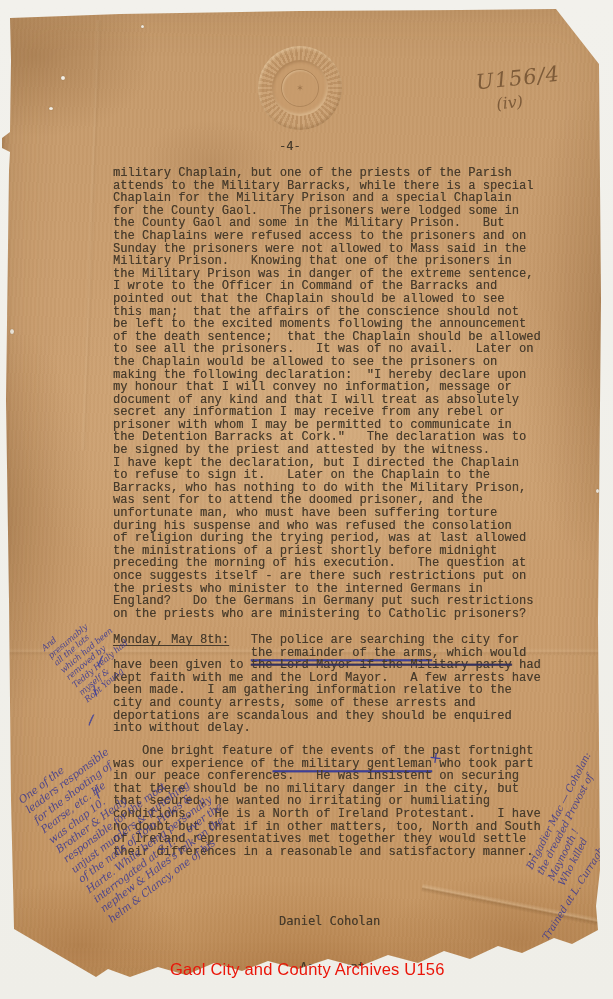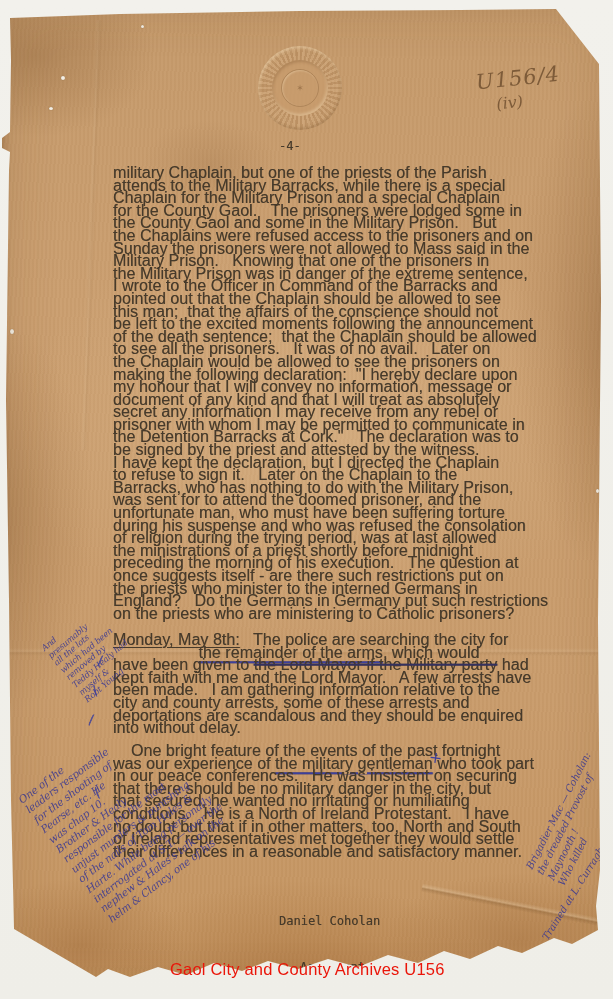--- a/index.html
+++ b/index.html
@@ -46,22 +46,22 @@
   .seal{position:absolute;left:258px;top:46px;width:84px;height:84px;border-radius:50%;opacity:.75;
     background:repeating-conic-gradient(rgba(120,82,45,.16) 0deg 4deg,rgba(236,208,170,.22) 4deg 8deg);
     box-shadow:inset 1px 2px 3px rgba(248,226,190,.6),inset -1px -2px 3px rgba(110,72,35,.35);}
   .seal-inner{position:absolute;left:14px;top:14px;width:56px;height:56px;border-radius:50%;
     background:#c89c6d;box-shadow:inset 1px 2px 3px rgba(110,72,35,.35),inset -1px -2px 3px rgba(248,226,190,.55);}
   .seal-ring{position:absolute;left:9px;top:9px;width:36px;height:36px;border-radius:50%;
     border:1px solid rgba(110,72,35,.35);box-shadow:inset 1px 1px 2px rgba(248,226,190,.5);
     color:rgba(105,70,35,.55);font-size:9px;display:flex;align-items:center;justify-content:center;
     font-family:"DejaVu Serif",serif;}
   
-  .typed{position:absolute;font-family:Liberation Sans, sans-serif;
-    font-size:16px;line-height:12.6px;letter-spacing:.05px;color:#463a2b;white-space:pre;
+  .typed{position:absolute;font-family:Liberation Mono, monospace;
+    font-size:12px;line-height:12.6px;letter-spacing:.05px;color:#463a2b;white-space:pre;
     text-shadow:.3px 0 0 rgba(70,58,40,.55);}
   .typed .tl:nth-child(4n+2){transform:translateY(.3px);}
   .typed .tl:nth-child(5n+3){transform:translateY(-.3px);}
   .m-typed{text-decoration:underline;text-decoration-thickness:1px;text-underline-offset:2px;text-align:center;}
   .m-ink{text-decoration:underline;text-decoration-color:#3d3f9b;text-decoration-thickness:2px;
          text-underline-offset:3px;}
   .m-strike{text-decoration:line-through;text-decoration-color:#34315f;text-decoration-thickness:1.8px;}
   .page-num{position:absolute;left:279px;top:139px;font-family:"DejaVu Sans Mono",monospace;
     font-size:12px;color:#463a2b;text-shadow:.3px 0 0 rgba(70,58,40,.55);}
   .sig{position:absolute;font-family:"DejaVu Sans Mono",monospace;font-size:12px;color:#463a2b;

